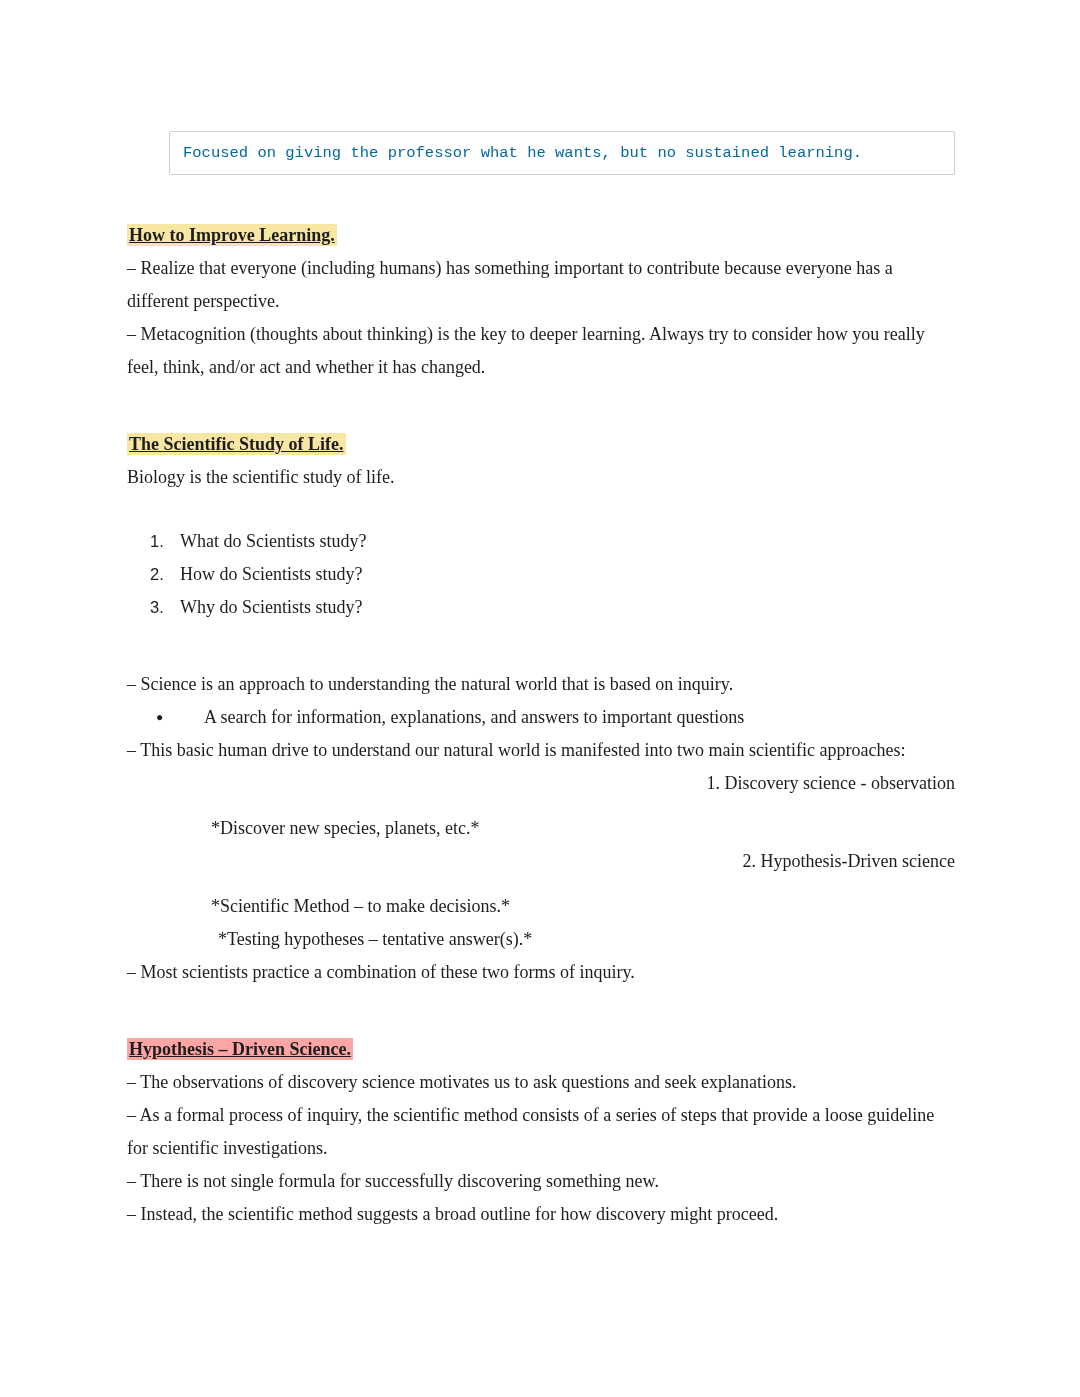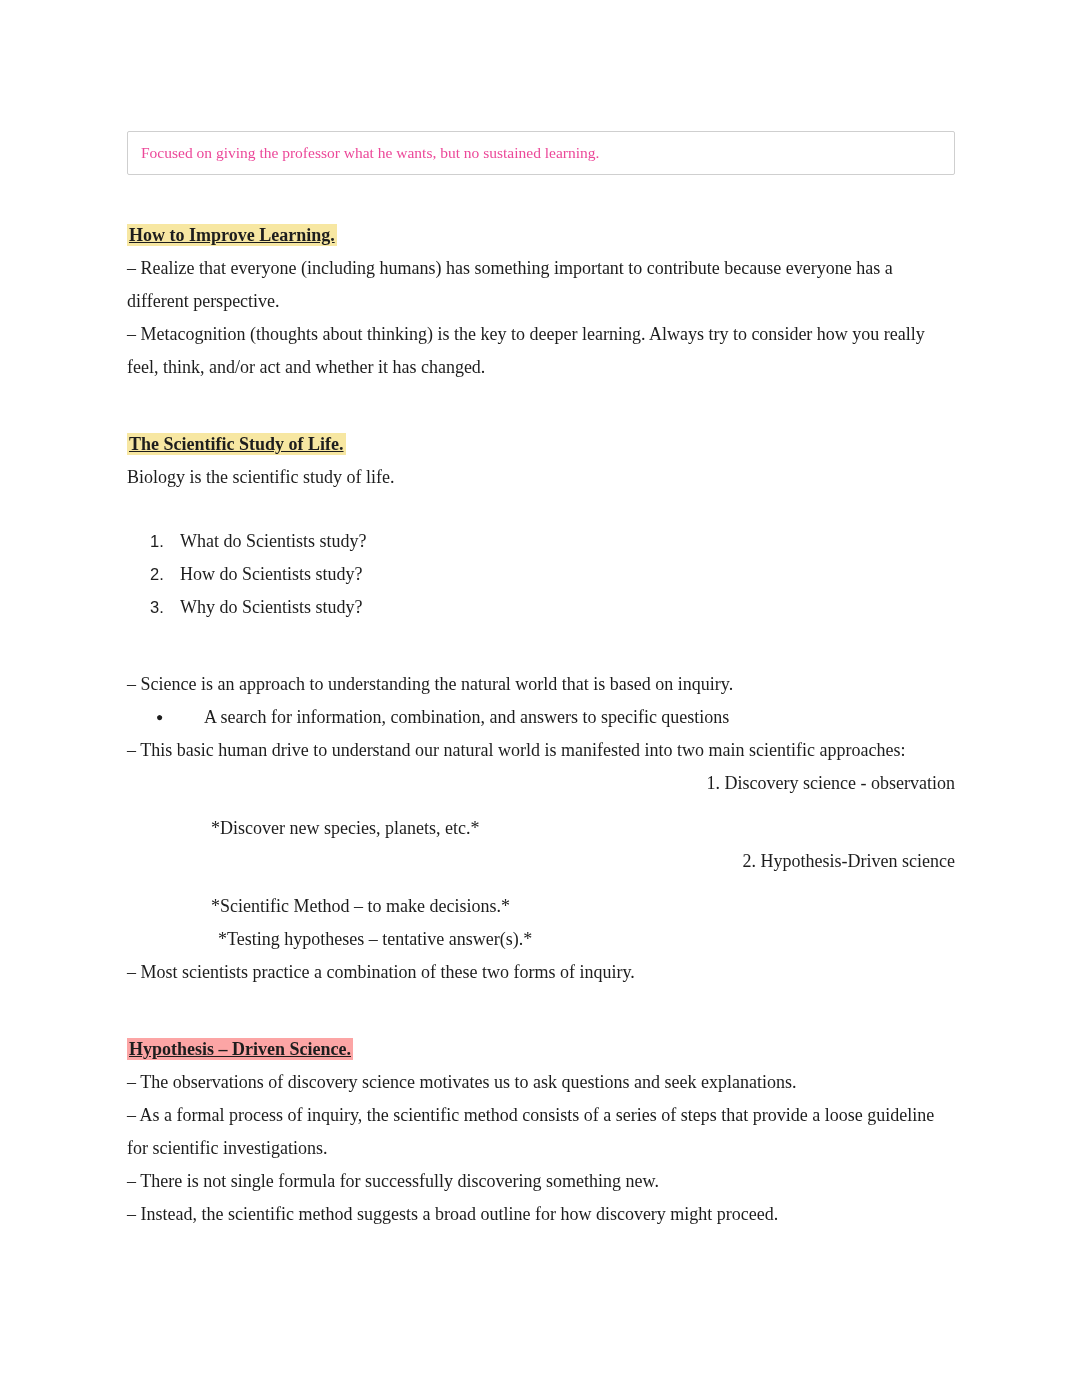--- a/index.html
+++ b/index.html
@@ -12,25 +12,26 @@
     padding: 131px 125px 80px 127px;
     font-family: "Liberation Serif", serif;
     font-size: 18px;
     color: #1d1d1d;
   }
   .note-box {
     box-sizing: border-box;
     border: 1px solid #cfcfcf;
     border-radius: 2px;
     padding: 10px 13px;
-    font-family: Liberation Serif, serif;
+    font-family: Liberation Mono, monospace;
     font-size: 15.5px;
     line-height: 22px;
-    color: #ec4899;
+    color: #0369a1;
     background: #ffffff;
+    margin-left: 42px;
   }
   .section { margin-top: 44px; }
   .heading-line { line-height: 33px; margin: 0; }
   .hl {
     font-weight: bold;
     text-decoration: underline;
     padding: 1px 2px;
   }
   .line {
     margin: 0;
@@ -91,21 +92,21 @@
         <span class="num-marker">3.</span>
         <span>Why do Scientists study?</span>
       </div>
     </div>
   </section>
 
   <section class="section">
     <p class="line">– Science is an approach to understanding the natural world that is based on inquiry.</p>
     <div class="bullet-row">
       <span class="bullet-marker">●</span>
-      <span>A search for information, combination, and answers to specific questions</span>
+      <span>A search for information, explanations, and answers to important questions</span>
     </div>
     <p class="line">– This basic human drive to understand our natural world is manifested into two main scientific approaches:</p>
     <p class="line ind-1">1. Discovery science - observation</p>
     <p class="line ind-2">*Discover new species, planets, etc.*</p>
     <p class="line ind-1">2. Hypothesis-Driven science</p>
     <p class="line ind-2">*Scientific Method – to make decisions.*</p>
     <p class="line ind-3">*Testing hypotheses – tentative answer(s).*</p>
     <p class="line">– Most scientists practice a combination of these two forms of inquiry.</p>
   </section>
 

